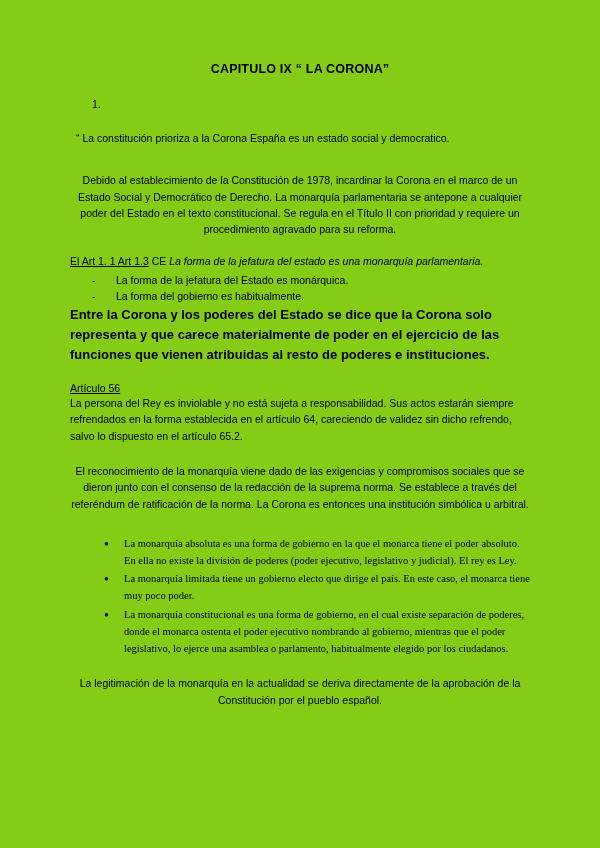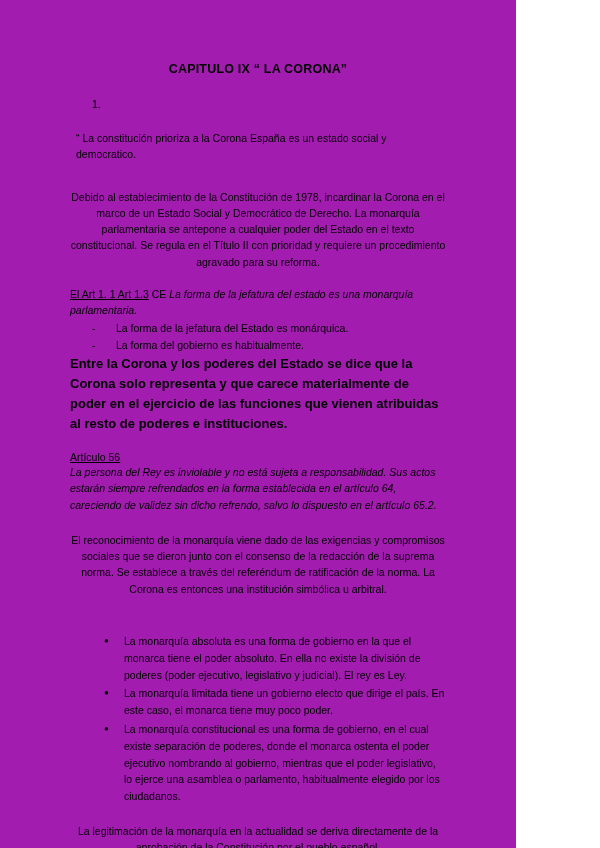--- a/index.html
+++ b/index.html
@@ -9,23 +9,23 @@
   }
   body {
     width: 600px;
     height: 848px;
     font-family: "Liberation Sans", sans-serif;
     color: #000000;
     -webkit-font-smoothing: antialiased;
   }
   .page {
     position: relative;
-    width: 516px;
+    width: 600px;
     height: 848px;
-    background: #a21caf;
+    background: #84cc16;
     box-sizing: border-box;
     padding: 62px 70px 40px 70px;
   }
   .doc-title {
     text-align: center;
     font-size: 12.5px;
     font-weight: bold;
     letter-spacing: 0.2px;
     margin: 0 0 22px 0;
   }
@@ -91,30 +91,30 @@
     margin: 0 0 16px 0;
     font-weight: bold;
   }
   .article-head {
     font-size: 10.5px;
     text-decoration: underline;
     margin: 0 0 1px 0;
   }
   .article-body {
     font-size: 10.5px;
-    font-style: italic;
     line-height: 1.6;
     margin: 0 0 18px 0;
   }
   ul.bullets {
     list-style: none;
-    margin: 12px 0 18px 0;
+    margin: 0 0 18px 0;
     padding: 0 0 0 34px;
     font-size: 10.5px;
     line-height: 1.6;
+    font-family: Liberation Serif, serif;
   }
   ul.bullets li {
     position: relative;
     padding-left: 20px;
     margin-bottom: 2px;
   }
   ul.bullets li::before {
     content: "\25CF";
     position: absolute;
     left: 0;

